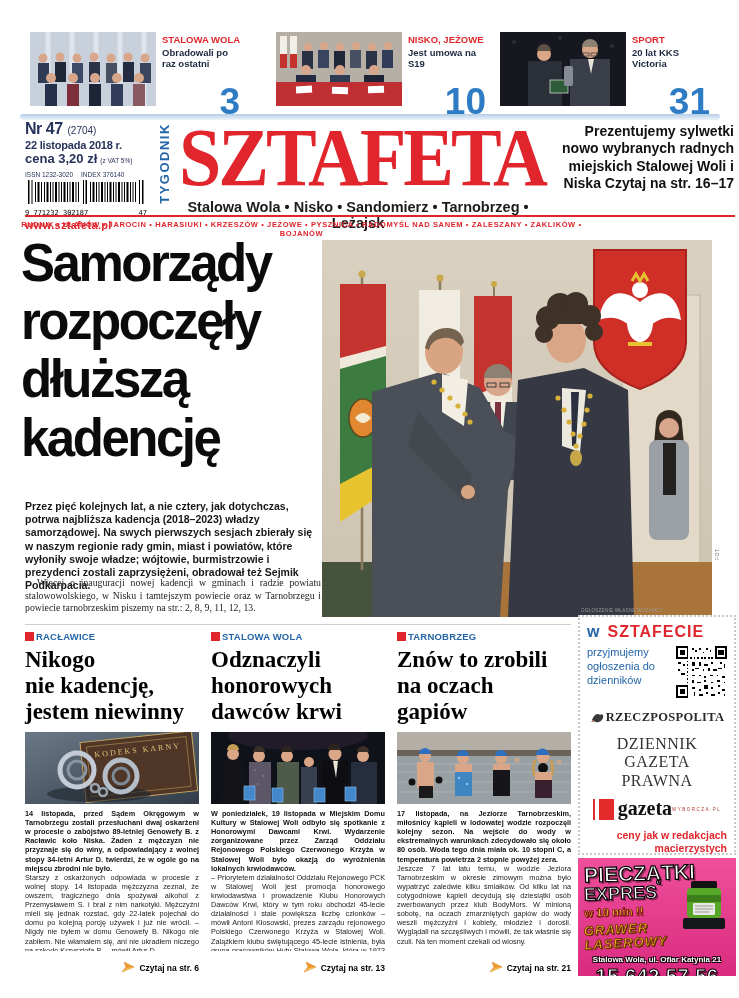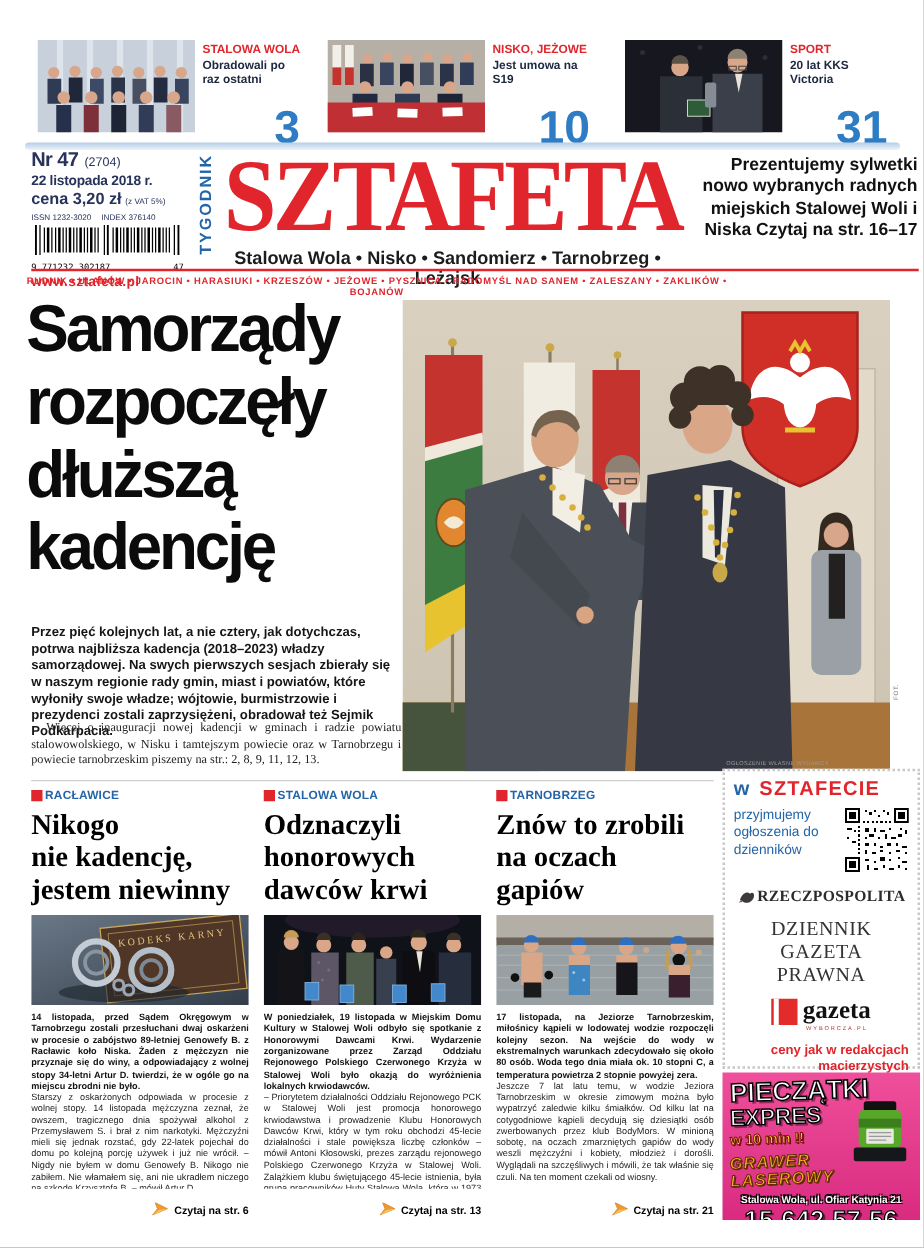--- a/index.html
+++ b/index.html
@@ -85,21 +85,21 @@
   .sb-name{font-size:16px;font-weight:bold;color:var(--red);letter-spacing:1px;}
   .sb-row{display:flex;margin-top:5px;gap:6px;}
   .sb-text{font-size:11px;color:var(--blue);line-height:1.25;width:84px;}
   .logo-rz{margin-top:12px;display:flex;align-items:center;justify-content:center;gap:1px;}
   .rz-text{font-family:"Liberation Serif",serif;font-weight:bold;font-size:12.5px;color:#2e2a28;letter-spacing:0.3px;}
   .logo-dz{margin-top:10px;text-align:center;font-family:"Liberation Serif",serif;font-size:16px;
            color:#333;line-height:1.15;letter-spacing:0.5px;}
   .logo-gz{margin-top:9px;display:flex;justify-content:center;align-items:flex-start;gap:4px;}
   .gz-mark{width:21px;height:21px;background:#e32b2b;position:relative;flex:none;}
   .gz-mark::before{content:"";position:absolute;left:2px;top:0;width:4px;height:21px;background:#fff;}
-  .gz-col{display:flex;flex-direction:column;align-items:center;}
+  .gz-col{display:flex;flex-direction:row;align-items:center;}
   .gz-text{font-family:"Liberation Serif",serif;font-weight:bold;font-size:20px;color:#111;line-height:0.95;}
   .gz-sub{font-size:4.5px;letter-spacing:1.5px;color:#b23a2e;margin-top:2px;}
   .sb-price{margin-top:9px;text-align:right;font-size:10.5px;font-weight:bold;color:var(--red);line-height:1.2;}
 
   
   .pink{position:absolute;left:578px;top:858px;width:158px;height:118px;padding:4px 6px;
         background:linear-gradient(180deg,#ef4f9b,#d92b80);overflow:hidden;}
   .pa1{font-size:21px;font-weight:bold;color:#fff;line-height:1;transform:rotate(-2deg);
        -webkit-text-stroke:1.2px #000;text-shadow:2px 2px 0 rgba(0,0,0,0.4);}
   .pa2{font-size:18px;font-weight:bold;color:#fff;line-height:1;margin-top:1px;width:92px;
@@ -153,21 +153,21 @@
           <rect x="103" y="52" width="12" height="22" fill="#8a5a63"></rect>
       </g>
     </svg>
     <div class="t-txt">
       <div class="t-label">STALOWA WOLA</div>
       <div class="t-sub">Obradowali po raz ostatni</div>
     </div>
     <div class="t-num">3</div>
   </div>
 
-  <div class="teaser" style="left:262px">
+  <div class="teaser" style="left:276px">
     <svg class="t-photo" width="126" height="74" viewBox="0 0 126 74">
       <rect width="126" height="74" fill="#b6afa5"></rect>
       <rect x="4" y="4" width="7" height="18" fill="#f2efe8"></rect>
         <rect x="4" y="22" width="7" height="14" fill="#c4332d"></rect>
       <rect x="14" y="4" width="7" height="18" fill="#f2efe8"></rect>
         <rect x="14" y="22" width="7" height="14" fill="#c4332d"></rect>
       <g>
         <circle cx="32" cy="15" r="4" fill="#d8a68a"></circle>
           <rect x="26" y="19" width="11" height="18" fill="#2a3145"></rect>
         <circle cx="48" cy="14" r="4" fill="#d8a68a"></circle>

